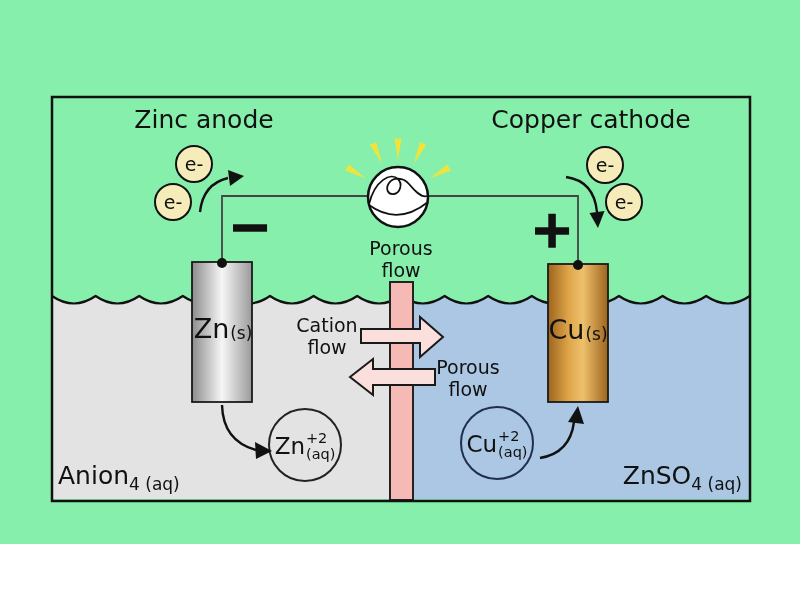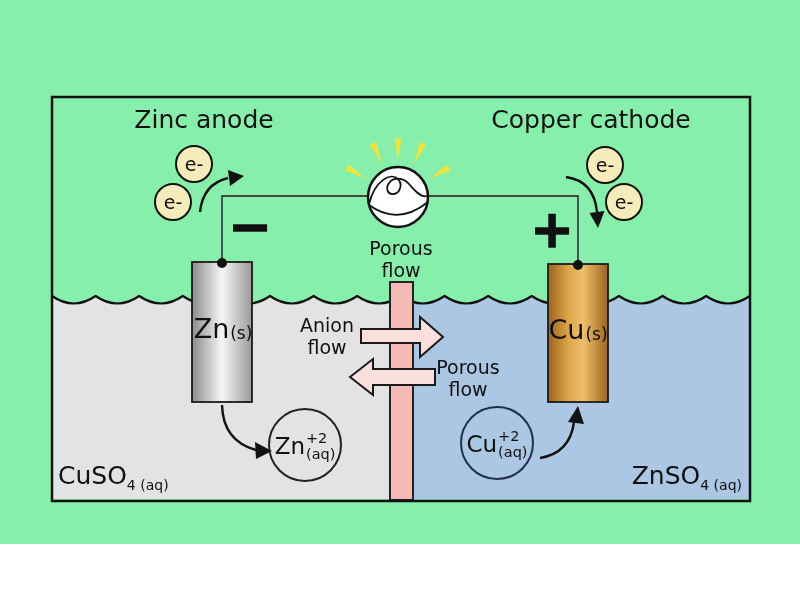--- a/index.html
+++ b/index.html
@@ -14,21 +14,21 @@
   .two-line{line-height:1.16;}
   .porous{font-size:19px;line-height:1.15;}
   .flowlbl{font-size:19px;line-height:1.15;}
   .ecirc-lbl{font-size:19px;}
   .term{font-size:52px;font-weight:700;-webkit-text-stroke:1.5px #111;}
   .electrode-lbl{font-size:27px;display:flex;align-items:flex-start;}
   .esub{font-size:17px;position:relative;top:10px;margin-left:1px;}
   .ion-lbl{font-size:23px;display:flex;align-items:center;}
   .stack{display:inline-flex;flex-direction:column;font-size:14.5px;line-height:1.12;margin-left:1px;text-align:left;}
   .sol-lbl{font-size:25px;}
-  .ssub{font-size:14px;position:relative;top:6px;}
+  .ssub{font-size:17px;position:relative;top:6px;}
 </style>
 </head>
 <body>
 
 <div class="canvas">
 
   <svg class="layer" width="800" height="600" viewBox="0 0 800 600">
     <defs>
       <linearGradient id="znGrad" x1="0" y1="0" x2="1" y2="0">
         <stop offset="0" stop-color="#8c8c8c"></stop>
@@ -106,21 +106,21 @@
 
   <div class="lbl ctr term" style="left:250px;top:226px">−</div>
   <div class="lbl ctr term" style="left:552px;top:229px">+</div>
 
   <div class="lbl ctr porous two-line" style="left:401px;top:260px">
     <div>Porous</div>
     <div>flow</div>
   </div>
 
   <div class="lbl ctr flowlbl two-line" style="left:327px;top:337px">
-    <div>Anion</div>
+    <div>Cation</div>
     <div>flow</div>
   </div>
 
   <div class="lbl ctr flowlbl two-line" style="left:468px;top:379px">
     <div>Porous</div>
     <div>flow</div>
   </div>
 
   <div class="lbl ctr electrode-lbl" style="left:223px;top:328px">
     <span>Zn</span>
@@ -140,19 +140,19 @@
   </div>
   <div class="lbl ctr ion-lbl" style="left:497px;top:444px">
     <span>Cu</span>
       <span class="stack">
         <span>+2</span>
         <span>(aq)</span>
       </span>
   </div>
 
   <div class="lbl sol-lbl" style="left:58px;top:461px">
-    <span>CuSO</span><span class="ssub">4 (aq)</span>
+    <span>Anion</span><span class="ssub">4 (aq)</span>
   </div>
   <div class="lbl sol-lbl" style="right:58px;top:461px">
     <span>ZnSO</span><span class="ssub">4 (aq)</span>
   </div>
 
 </div>
 
 </body></html>

